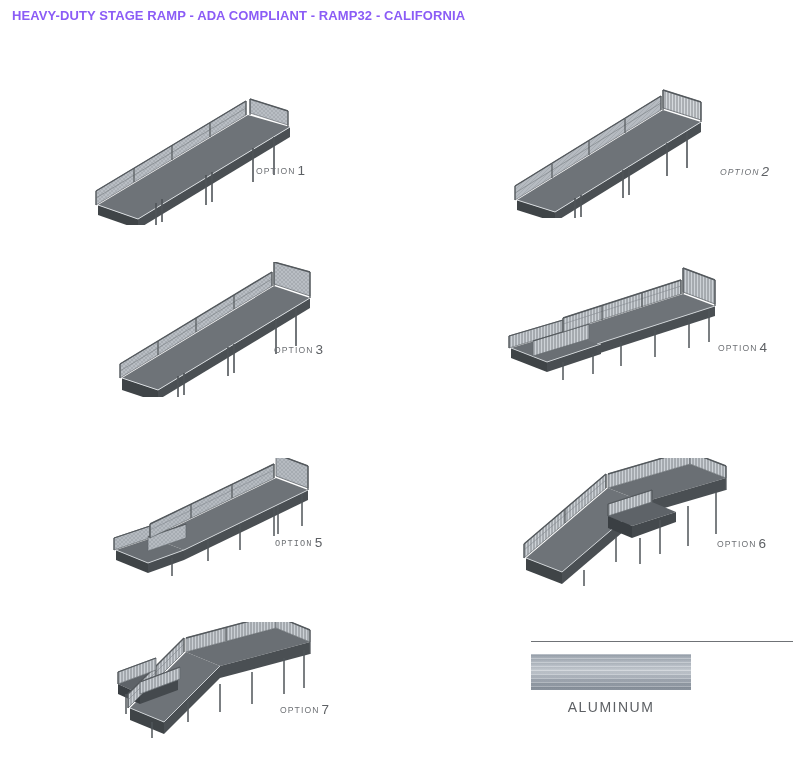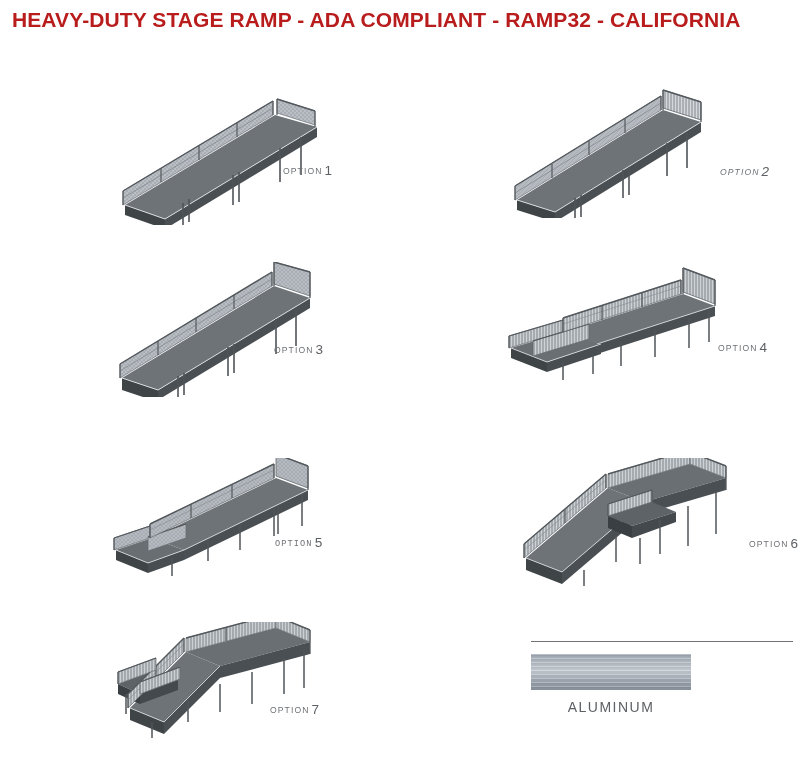--- a/index.html
+++ b/index.html
@@ -15,24 +15,24 @@
     overflow: hidden;
     font-family: "Liberation Sans", sans-serif;
     color: #333333;
   }
 
   
   .page-title {
     position: absolute;
     left: 12px;
     top: 8px;
-    font-size: 21px;
+    font-size: 13px;
     font-weight: bold;
     letter-spacing: 0.1px;
-    color: #b91c1c;
+    color: #8b5cf6;
     white-space: nowrap;
   }
 
   
   .option-cell {
     position: absolute;
   }
   .ramp-art {
     position: absolute;
     left: 0;
@@ -111,21 +111,21 @@
     font-size: 14px;
     letter-spacing: 1.5px;
     color: #5d6064;
   }
 </style>
 </head>
 <body>
 
 <div class="page-title">HEAVY-DUTY STAGE RAMP - ADA COMPLIANT - RAMP32 - CALIFORNIA</div>
 
-<div class="option-cell" style="left:105px; top:85px; width:270px; height:140px;">
+<div class="option-cell" style="left:78px; top:85px; width:270px; height:140px;">
   <svg class="ramp-art" width="230" height="140" viewBox="0 0 230 140">
     <defs>
       <pattern id="mesh1" width="4" height="4" patternUnits="userSpaceOnUse">
         <rect width="4" height="4" fill="#b9bec4"></rect>
         <path d="M0,4 L4,0" stroke="#9aa0a6" stroke-width="0.5"></path>
         <path d="M0,0 L4,4" stroke="#9aa0a6" stroke-width="0.5"></path>
       </pattern>
     </defs>
 
     <polygon points="20,120 170,30 212,42 60,134" fill="#6e7378"></polygon>
@@ -379,21 +379,21 @@
 
     <polygon points="178,-6 214,8 214,20 178,6" fill="url(#pick6)" stroke="#63686d" stroke-width="0.7"></polygon>
     <line x1="178" y1="-6" x2="214" y2="8" stroke="#54595d" stroke-width="1.4"></line>
     <line x1="214" y1="8" x2="214" y2="32" stroke="#54595d" stroke-width="1.3"></line>
 
     <polygon points="96,46 140,32 140,44 96,58" fill="url(#pick6)" stroke="#63686d" stroke-width="0.7"></polygon>
     <line x1="96" y1="46" x2="140" y2="32" stroke="#54595d" stroke-width="1.3"></line>
     <line x1="96" y1="46" x2="96" y2="58" stroke="#54595d" stroke-width="1.2"></line>
     <line x1="140" y1="32" x2="140" y2="44" stroke="#54595d" stroke-width="1.2"></line>
   </svg>
-  <div class="option-label" style="left:205px; top:78px;margin-left:32px;">
+  <div class="option-label" style="left:205px; top:78px;">
     <span>OPTION</span><span class="num">6</span>
   </div>
 </div>
 
 <div class="option-cell" style="left:112px; top:622px; width:290px; height:130px;">
   <svg class="ramp-art" width="230" height="125" viewBox="0 0 230 125">
     <defs>
       <pattern id="pick7" width="3" height="4" patternUnits="userSpaceOnUse">
         <rect width="3" height="4" fill="#cbd0d5"></rect>
         <line x1="1" y1="0" x2="1" y2="4" stroke="#696e73" stroke-width="0.8"></line>
@@ -434,21 +434,21 @@
     <polygon points="164,-6 198,8 198,20 164,6" fill="url(#pick7)" stroke="#63686d" stroke-width="0.7"></polygon>
     <line x1="164" y1="-6" x2="198" y2="8" stroke="#54595d" stroke-width="1.4"></line>
     <line x1="198" y1="8" x2="198" y2="32" stroke="#54595d" stroke-width="1.3"></line>
 
     <polygon points="6,50 44,36 44,48 6,62" fill="url(#pick7)" stroke="#63686d" stroke-width="0.7"></polygon>
     <line x1="6" y1="50" x2="44" y2="36" stroke="#54595d" stroke-width="1.3"></line>
     <line x1="6" y1="50" x2="6" y2="62" stroke="#54595d" stroke-width="1.2"></line>
     <polygon points="28,72 68,57 68,45 28,60" fill="url(#pick7)" stroke="#63686d" stroke-width="0.7"></polygon>
     <line x1="28" y1="60" x2="68" y2="45" stroke="#54595d" stroke-width="1.3"></line>
   </svg>
-  <div class="option-label" style="left:158px; top:80px;">
+  <div class="option-label" style="left:168px; top:80px;">
     <span>OPTION</span><span class="num">7</span>
   </div>
 </div>
 
 <div class="finish-panel">
   <div class="finish-rule"></div>
   <div class="swatch-wrap">
     <div class="swatch"></div>
     <div class="swatch-caption">ALUMINUM</div>
   </div>

